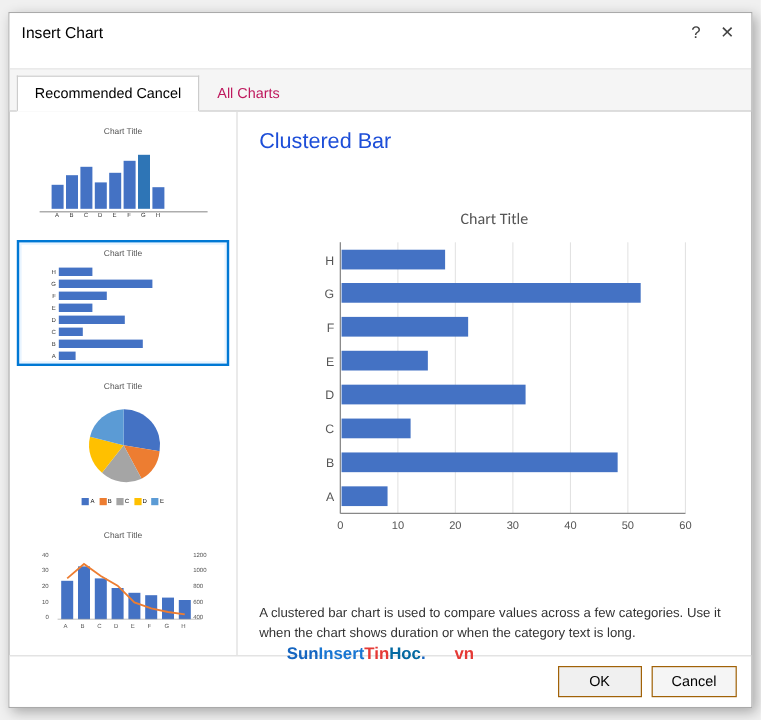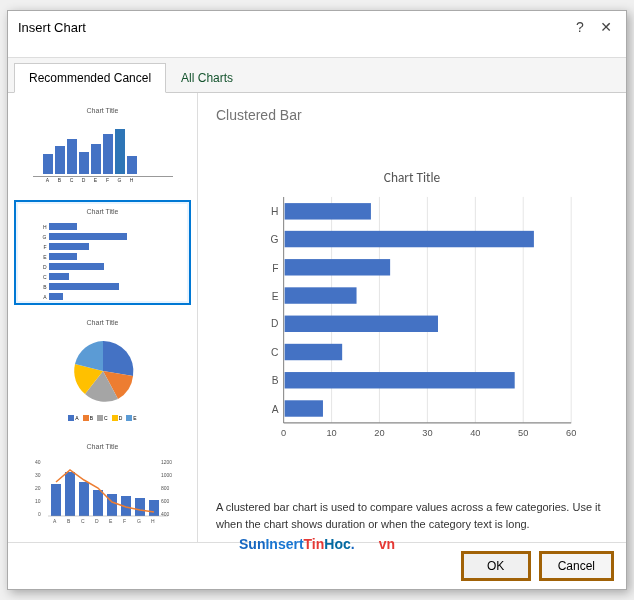--- a/index.html
+++ b/index.html
@@ -56,21 +56,21 @@
     .tabs {
       display: flex;
       border-bottom: 1px solid #ccc;
       background: #f5f5f5;
       padding: 0 6px;
     }
     .tab {
       padding: 7px 14px;
       cursor: pointer;
       font-size: 12px;
-      color: #14532d;
+      color: #be185d;
       border: 1px solid transparent;
       margin-top: 4px;
       position: relative;
       bottom: -1px;
       background: transparent;
     }
     .tab.active {
       background: #fff;
       border-color: #ccc #ccc #fff #ccc;
       color: #000;
@@ -173,23 +173,23 @@
       align-items: center;
     }
     
     .right-panel {
       flex: 1;
       padding: 14px 18px 10px 18px;
       display: flex;
       flex-direction: column;
     }
     .chart-name {
-      font-size: 14px;
+      font-size: 18px;
       font-weight: 400;
-      color: #737373;
+      color: #1d4ed8;
       margin-bottom: 8px;
     }
     .chart-preview-box {
       background: #fff;
       border: none;
       flex: 1;
       display: flex;
       flex-direction: column;
       align-items: center;
       justify-content: center;
@@ -207,21 +207,21 @@
       padding: 8px 12px;
       border-top: 1px solid #ddd;
       gap: 8px;
       background: #fff;
     }
     .footer-btn {
       min-width: 70px;
       padding: 5px 16px;
       font-size: 12px;
       cursor: pointer;
-      border: 3px solid #a16207;
+      border: 1px solid #a16207;
       background: #f5f5f5;
     }
     .footer-btn.primary {
       background: #f0f0f0;
     }
 
     
     .preview-svg {
       width: 100%;
       max-width: 380px;

